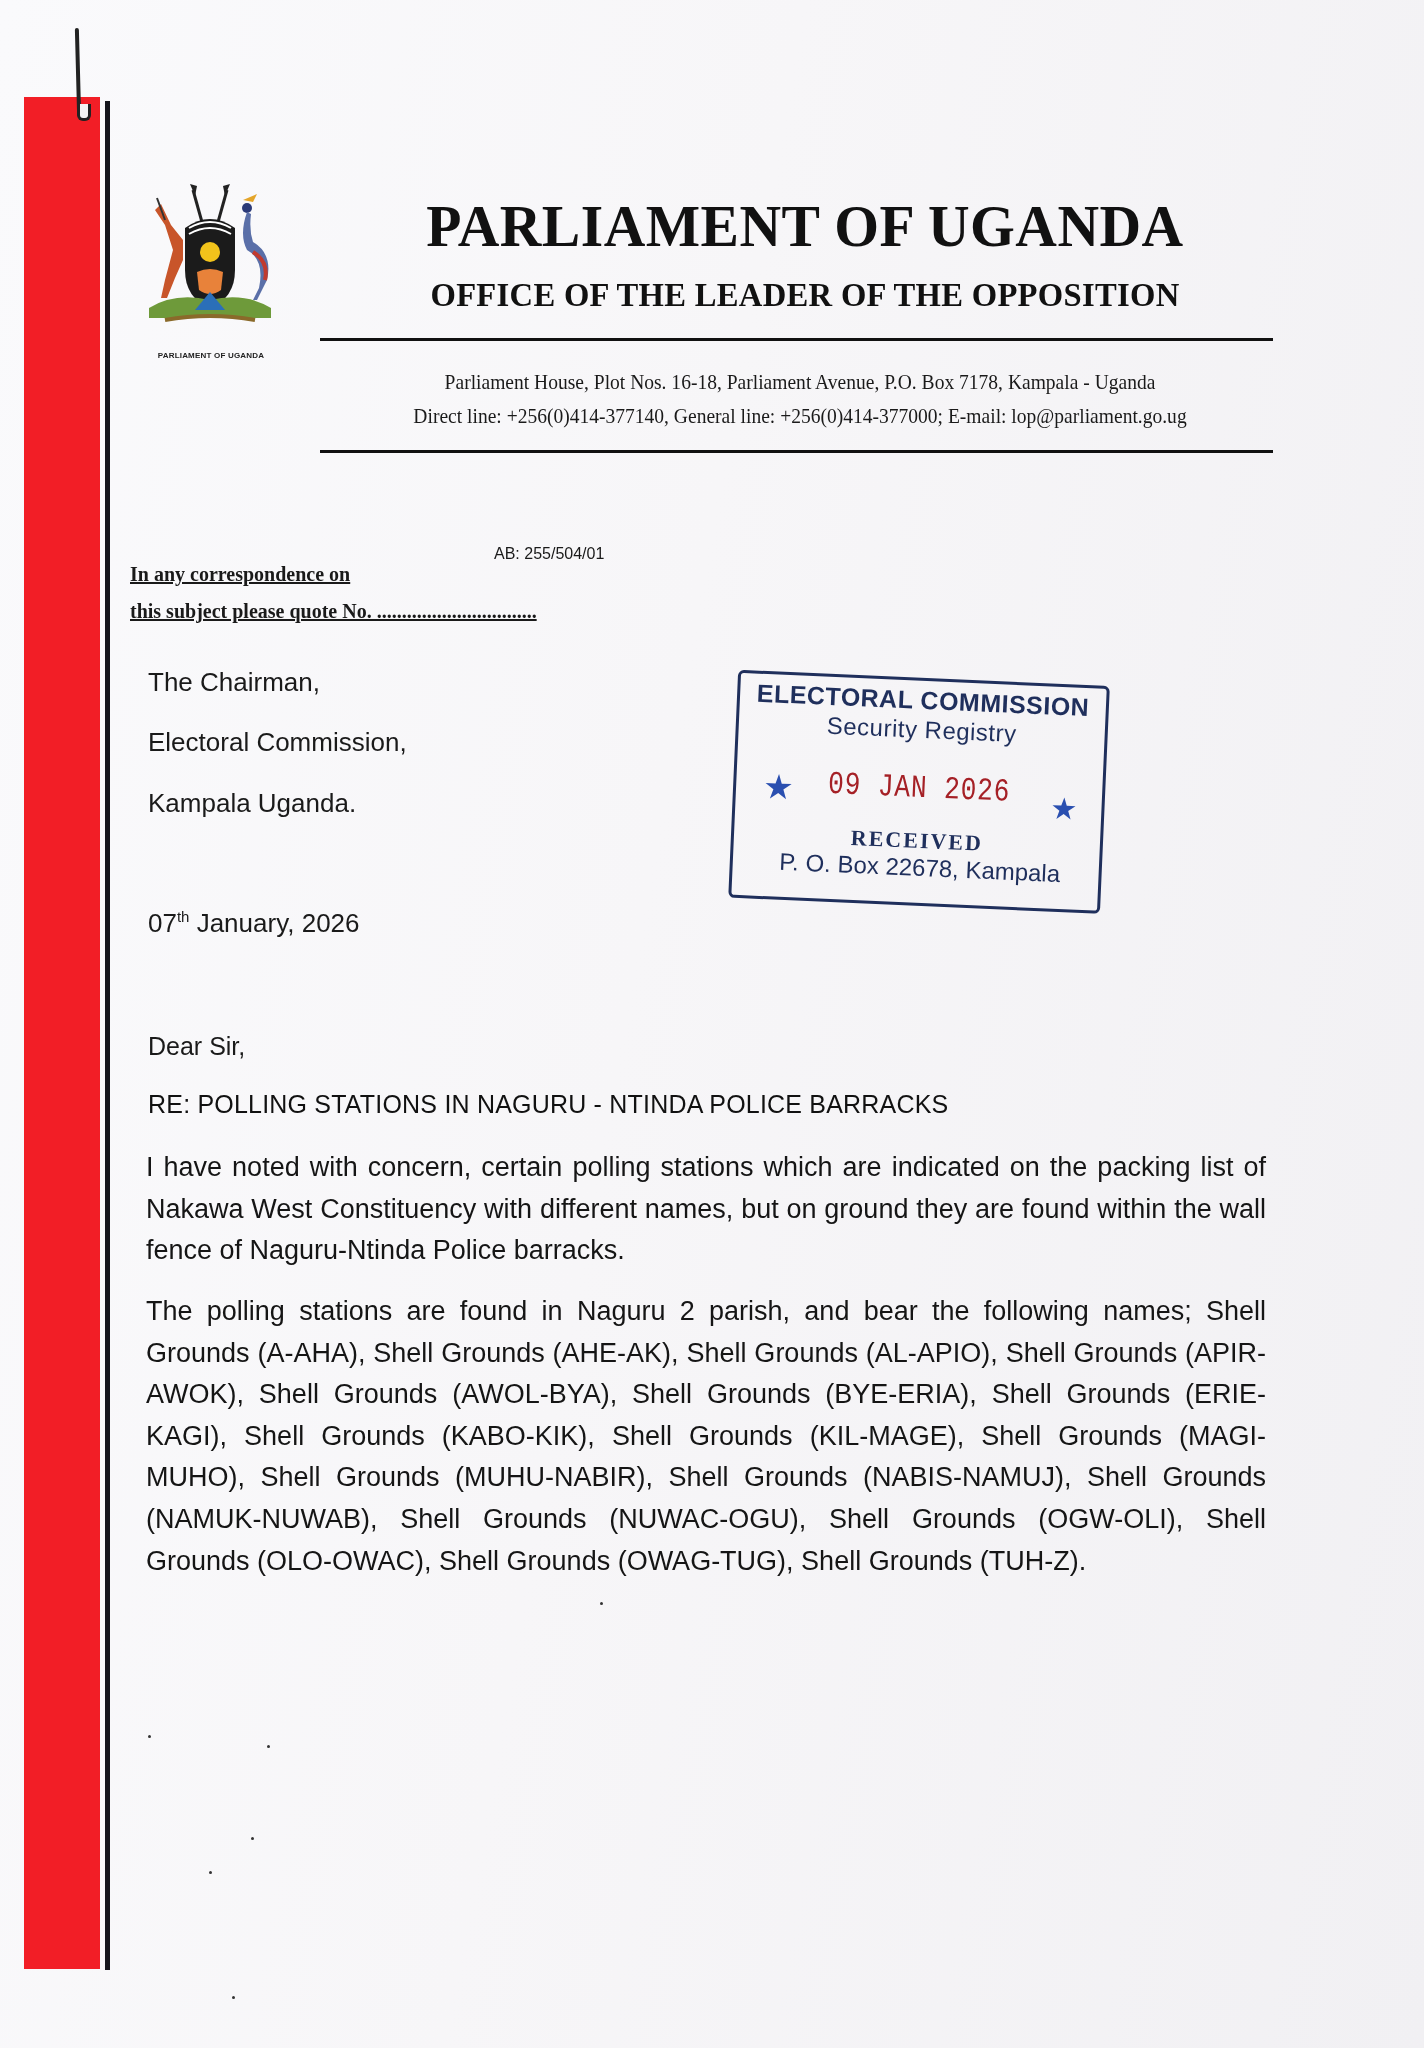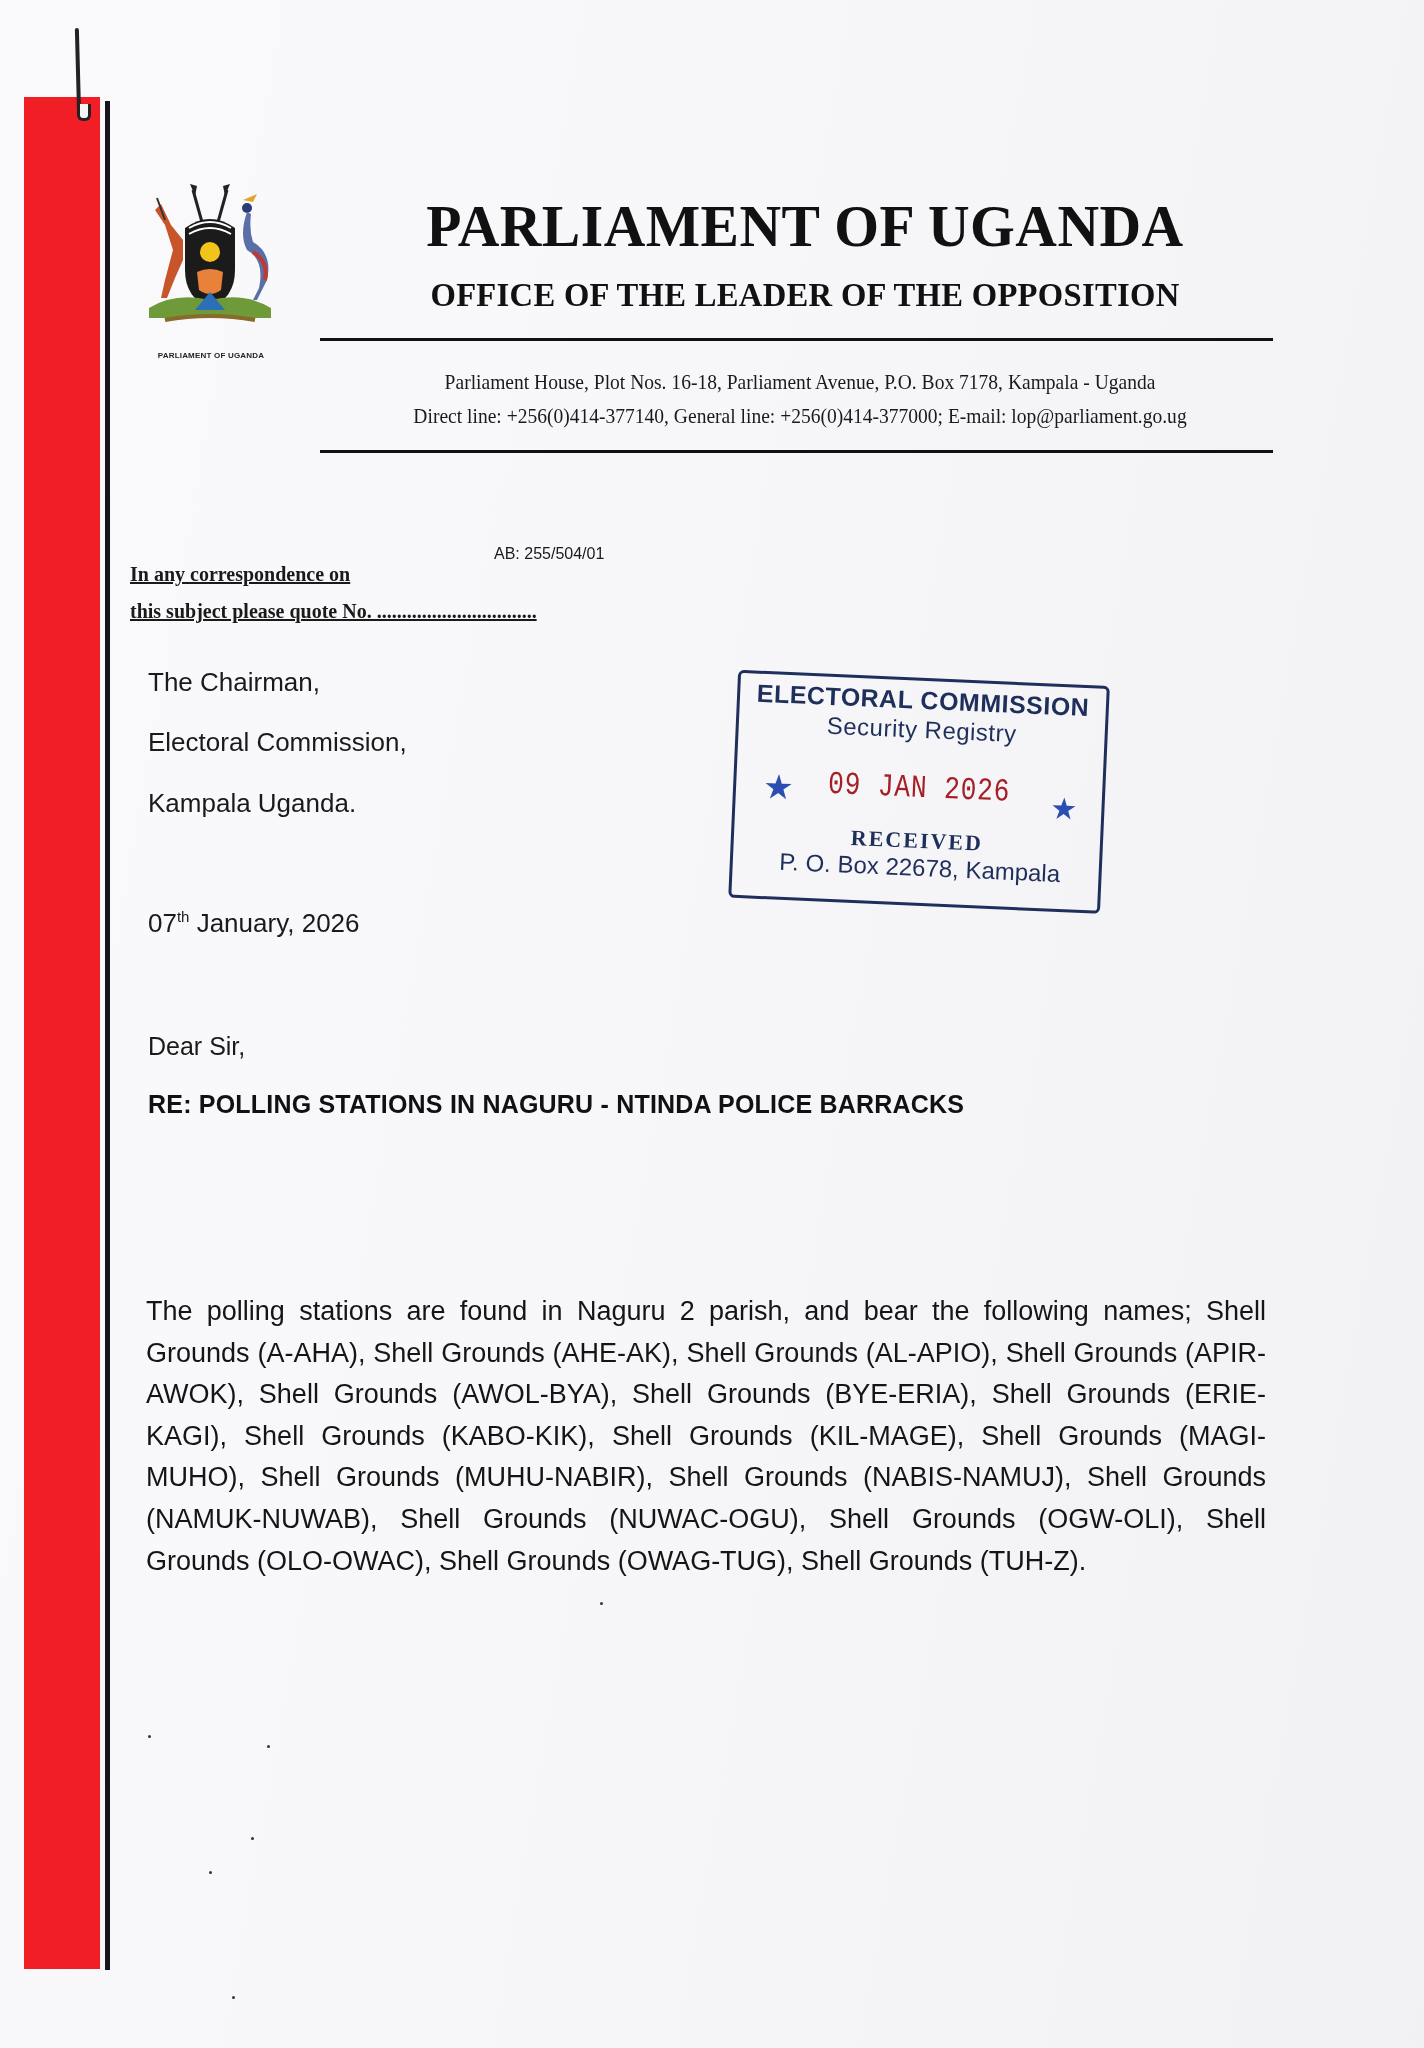--- a/index.html
+++ b/index.html
@@ -111,21 +111,21 @@
     }
     .star {
       position: absolute; font-size: 34px; color: #2a4fb0; line-height: 1;
     }
     .star-left { left: 30px; top: 98px; }
     .star-right { left: 318px; top: 110px; font-size: 30px; }
     .salutation {
       position: absolute; left: 148px; top: 1032px; font-size: 25px; color: #1a1a1a;
     }
     .subject {
-      position: absolute; left: 148px; top: 1090px; font-size: 25px; font-weight: bold;
+      position: absolute; left: 148px; top: 1090px; font-size: 25px; font-weight: normal;
       color: #111; letter-spacing: 0.2px;
     }
     .para {
       position: absolute; left: 146px; width: 1120px; font-size: 27px; line-height: 41.6px;
       color: #151515; text-align: justify;
     }
     .p1 { top: 1147px; }
     .p2 { top: 1291px; }
     .speck { position: absolute; width: 3px; height: 3px; border-radius: 50%; background: #333; }
   </style>
@@ -189,20 +189,21 @@
     <div class="stamp-line2">Security Registry</div>
     <div class="star star-left">★</div>
     <div class="stamp-date">09 JAN 2026</div>
     <div class="star star-right">★</div>
     <div class="stamp-received">RECEIVED</div>
     <div class="stamp-box-line">P. O. Box 22678, Kampala</div>
   </div>
 
   <div class="salutation">Dear Sir,</div>
   <div class="subject">RE: POLLING STATIONS IN NAGURU - NTINDA POLICE BARRACKS</div>
+  <div class="para p1">I have noted with concern, certain polling stations which are indicated on the packing list of Nakawa West Constituency with different names, but on ground they are found within the wall fence of Naguru-Ntinda Police barracks.</div>
   <div class="para p2">The polling stations are found in Naguru 2 parish, and bear the following names; Shell Grounds (A-AHA), Shell Grounds (AHE-AK), Shell Grounds (AL-APIO), Shell Grounds (APIR-AWOK), Shell Grounds (AWOL-BYA), Shell Grounds (BYE-ERIA), Shell Grounds (ERIE-KAGI), Shell Grounds (KABO-KIK), Shell Grounds (KIL-MAGE), Shell Grounds (MAGI-MUHO), Shell Grounds (MUHU-NABIR), Shell Grounds (NABIS-NAMUJ), Shell Grounds (NAMUK-NUWAB), Shell Grounds (NUWAC-OGU), Shell Grounds (OGW-OLI), Shell Grounds (OLO-OWAC), Shell Grounds (OWAG-TUG), Shell Grounds (TUH-Z).</div>
 
   <div class="speck" style="left:148px;top:1735px"></div>
   <div class="speck" style="left:267px;top:1745px"></div>
   <div class="speck" style="left:251px;top:1837px"></div>
   <div class="speck" style="left:209px;top:1871px"></div>
   <div class="speck" style="left:232px;top:1996px"></div>
   <div class="speck" style="left:600px;top:1602px"></div>
 </div>
 

